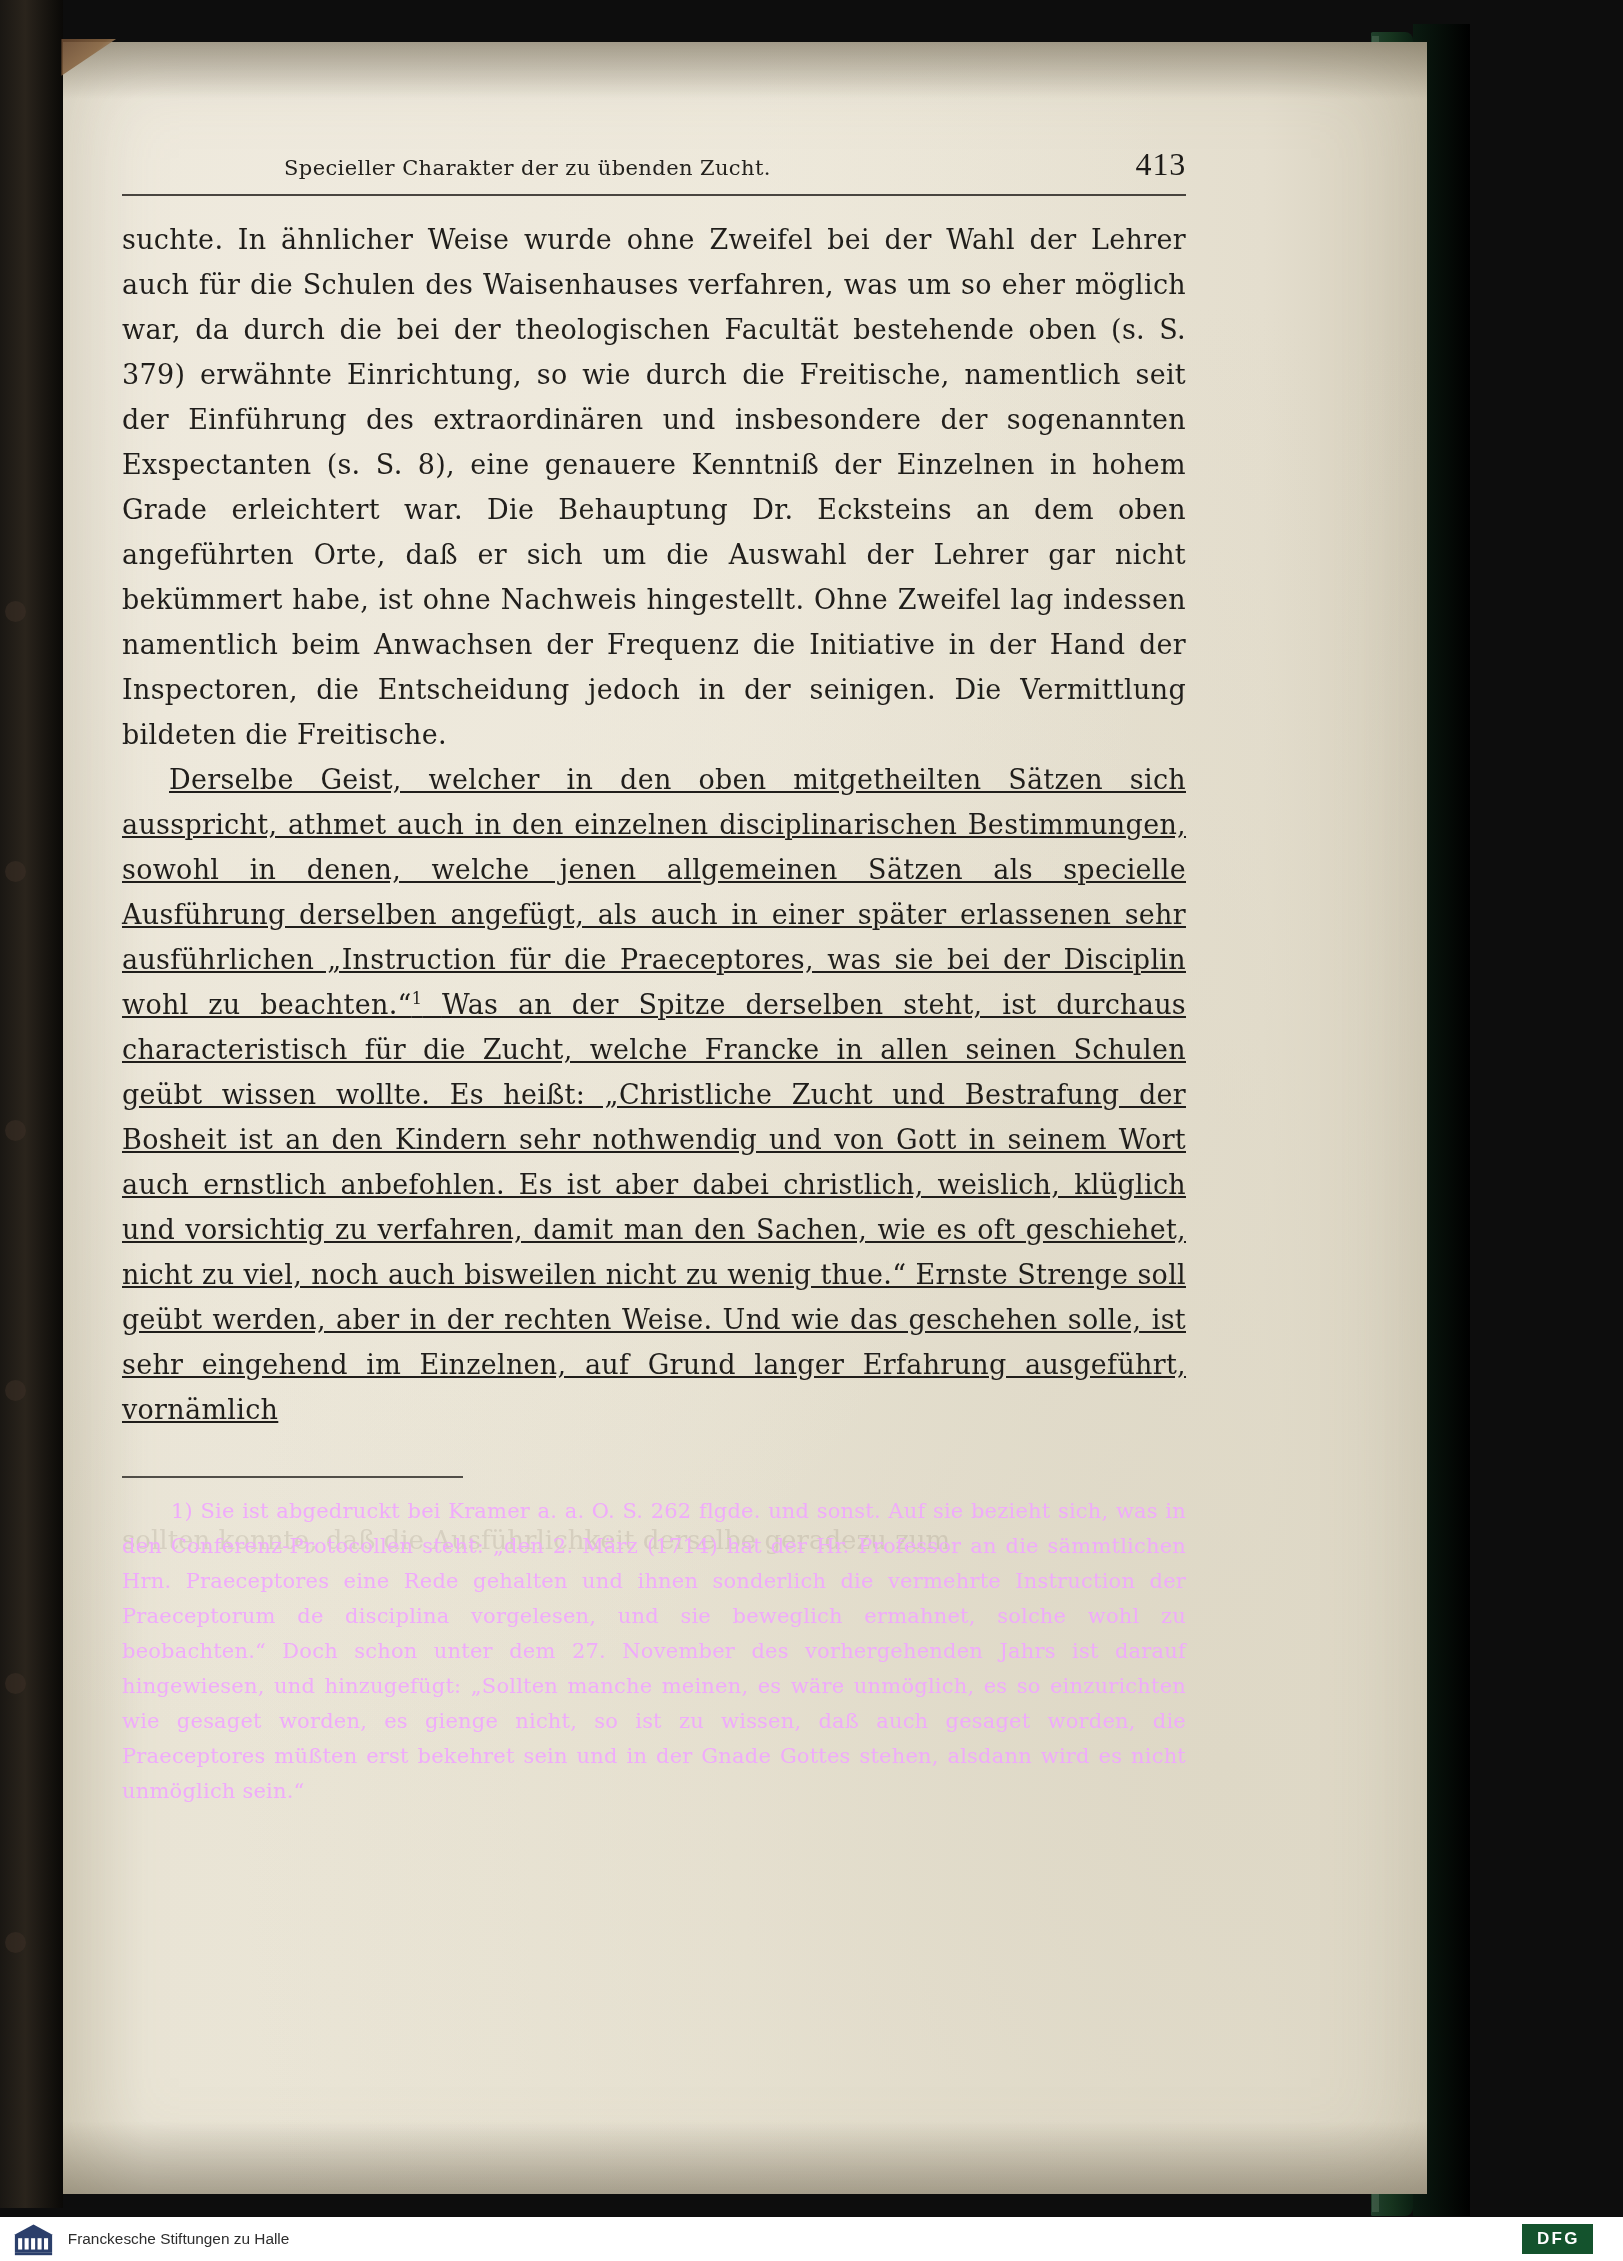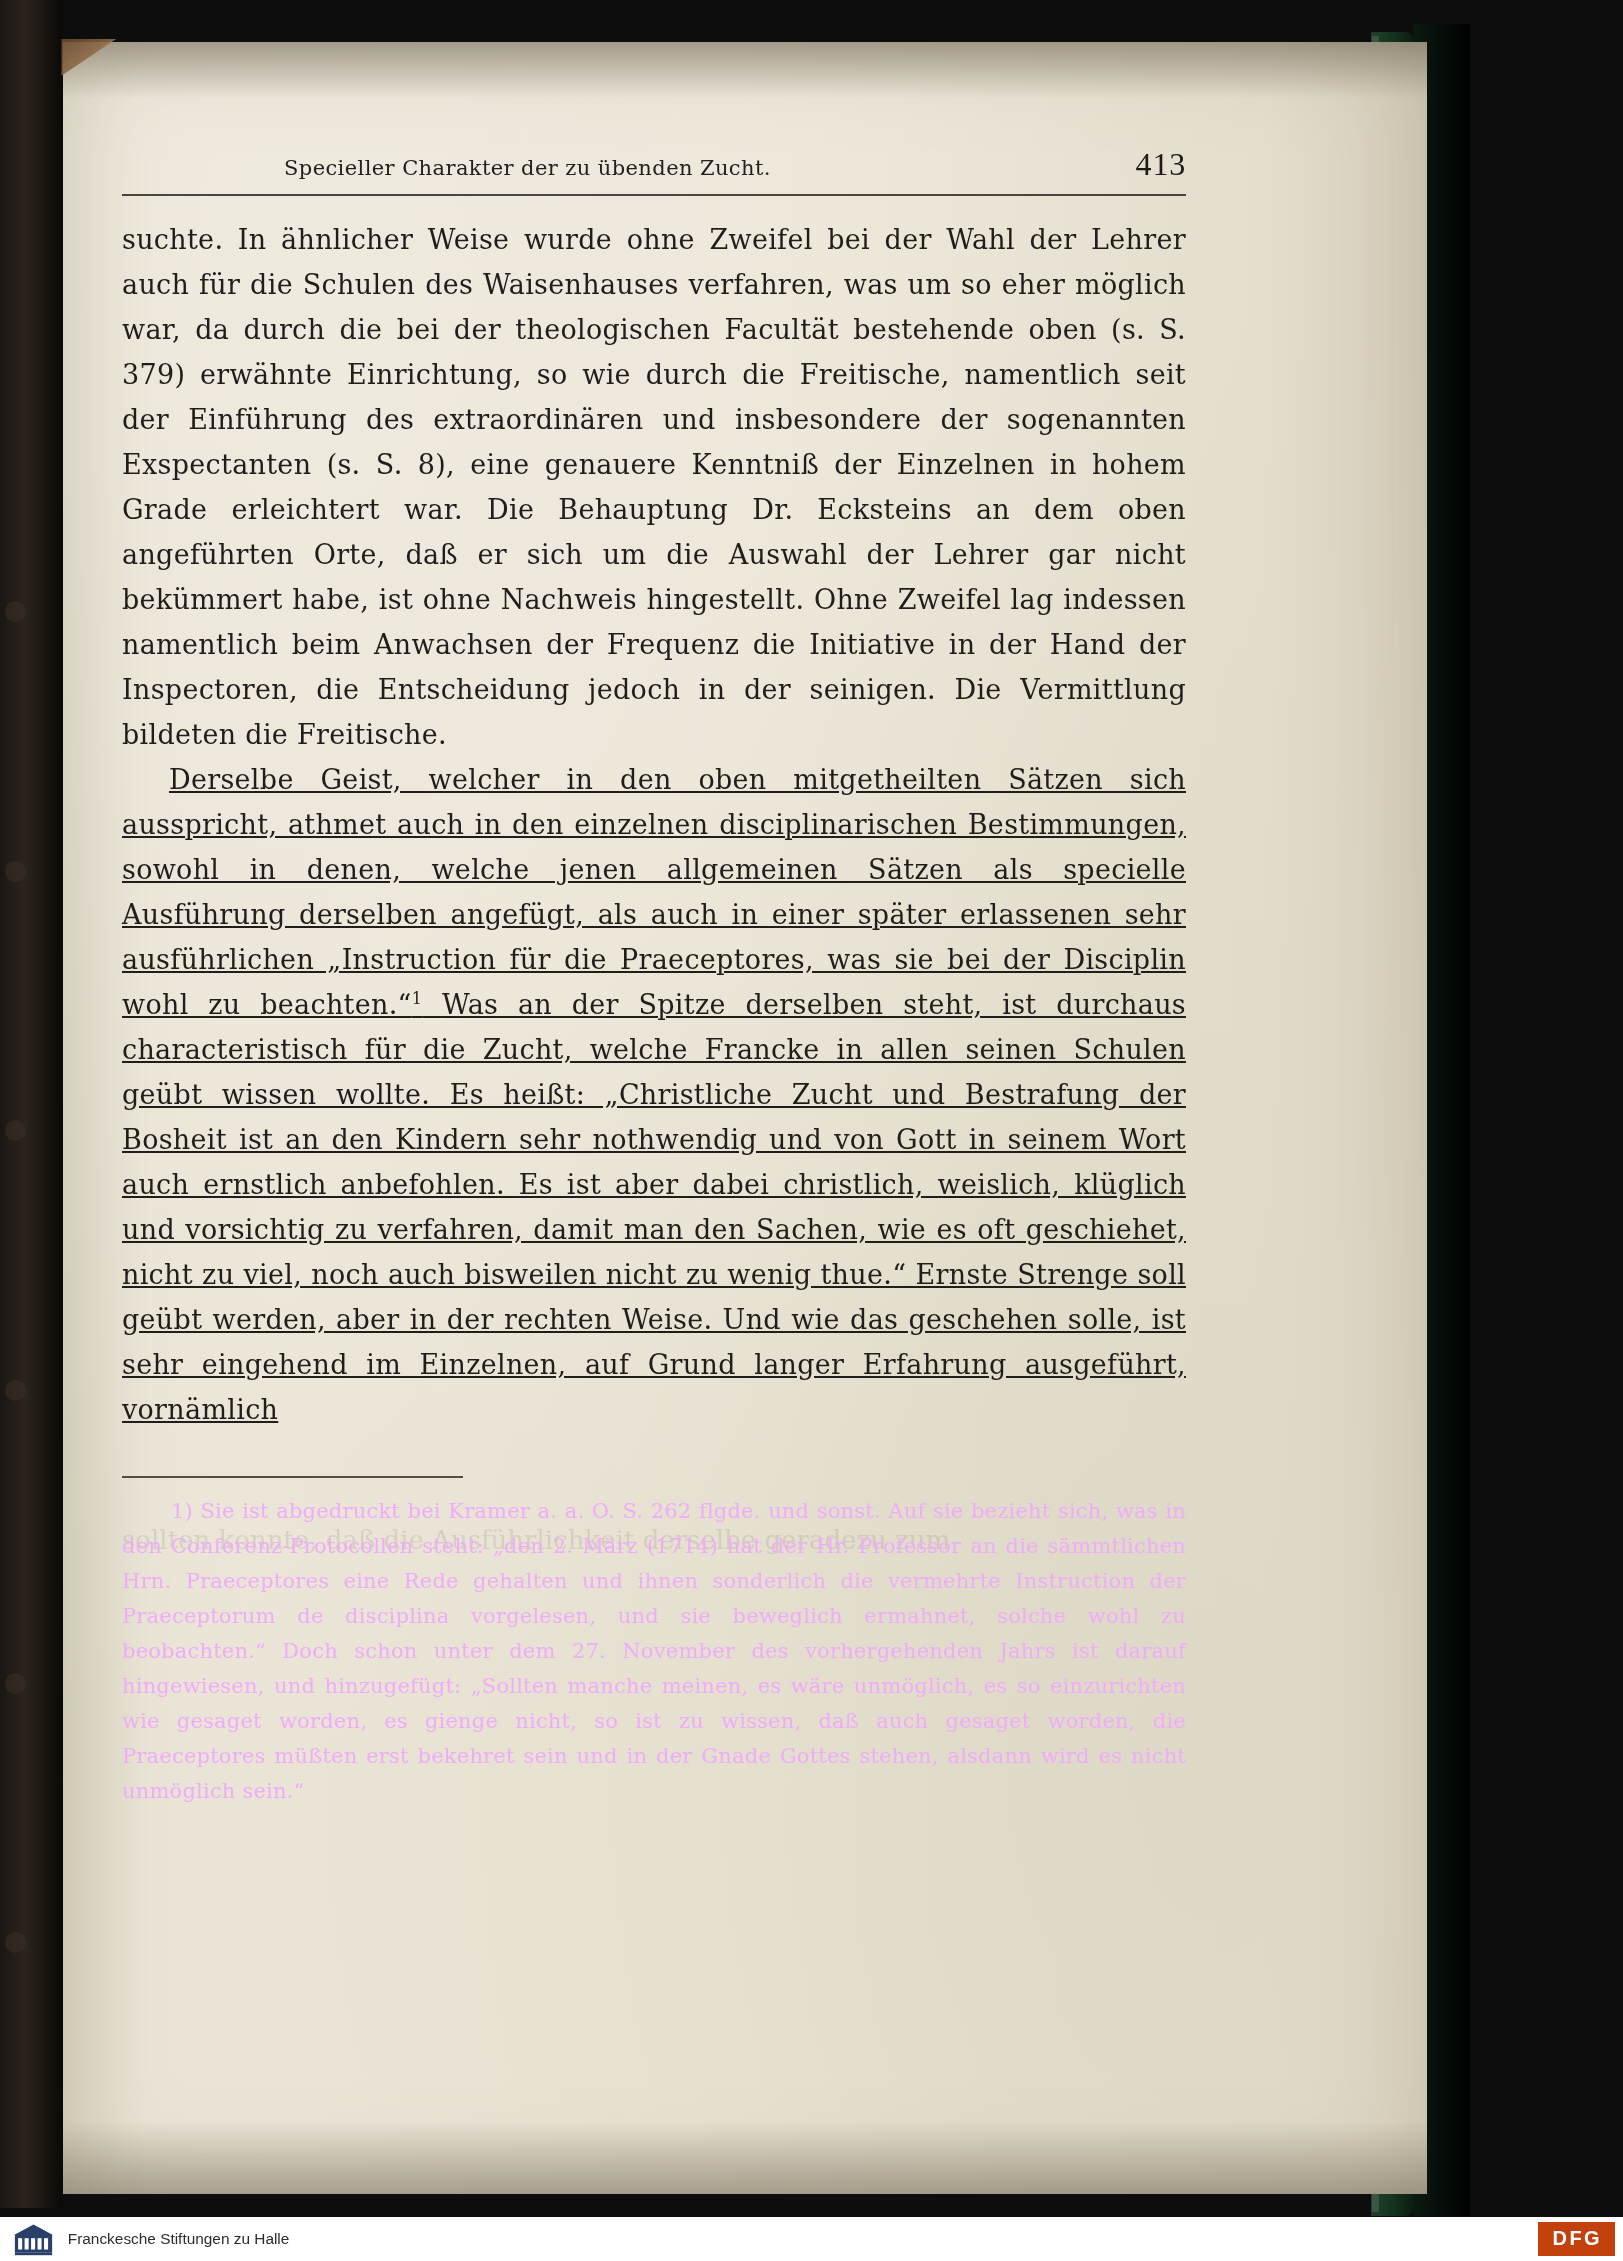--- a/index.html
+++ b/index.html
@@ -194,26 +194,26 @@
   }
   #bb-logo svg { display: block; }
   #bb-label {
     margin-left: 11.4px;
     font-family: "Liberation Sans", sans-serif;
     font-size: 15.4px;
     color: #2d2d2d;
   }
   #bb-dfg {
     margin-left: auto;
-    margin-right: 9px;
-    background: #c2410c;
+    margin-right: 31px;
+    background: #14532d;
     color: #ffffff;
     font-family: "Liberation Sans", sans-serif;
     font-weight: bold;
-    font-size: 20px;
+    font-size: 17px;
     letter-spacing: 2.4px;
     padding: 4.9px 13px 5.7px 14.6px;
   }
 
   
   .ghost {
     position: absolute;
     left: 122px;
     width: 1064px;
     font-family: "DejaVu Serif", serif;

